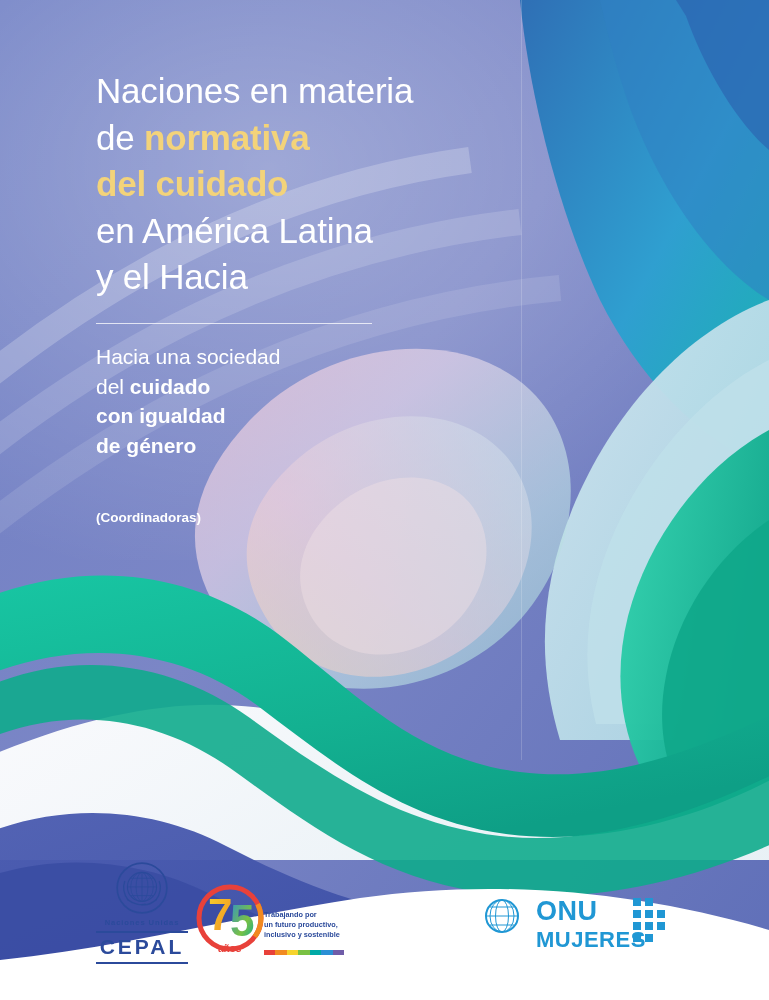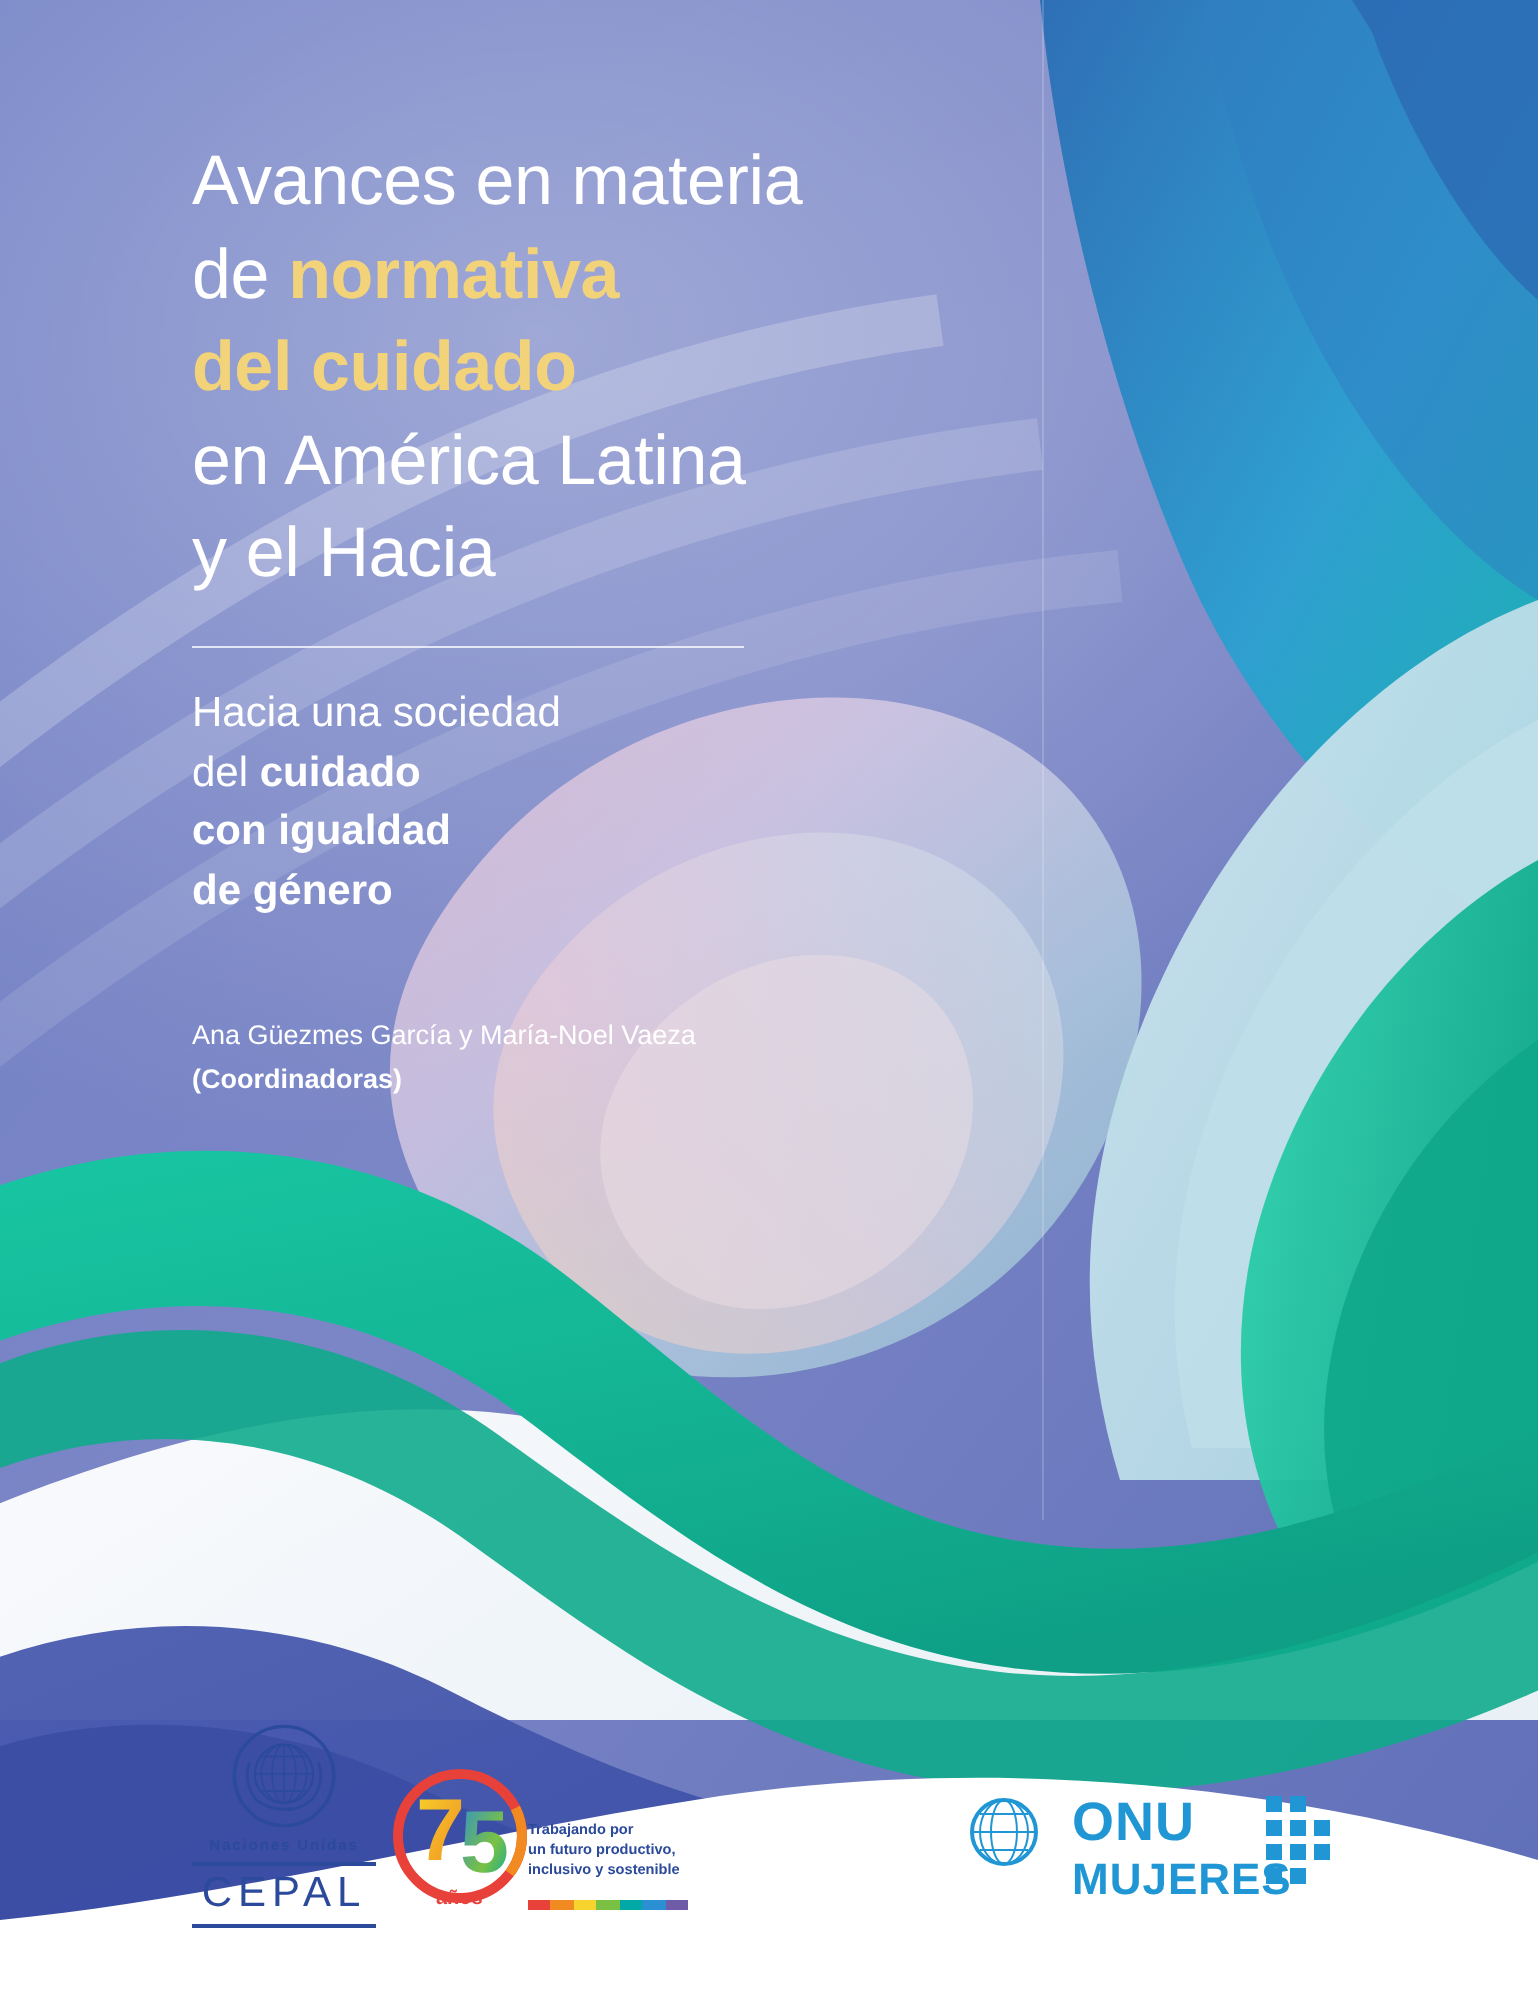--- a/index.html
+++ b/index.html
@@ -91,21 +91,21 @@
     font-weight: 700;
   }
   .cepal-word {
     margin-top: 4px;
     border-top: 2px solid #2b4a9b;
     border-bottom: 2px solid #2b4a9b;
     padding: 2px 0 3px 0;
     font-size: 21px;
     letter-spacing: 3px;
     color: #2b4a9b;
-    font-weight: 400;
+    font-weight: 700;
   }
   .anniv-logo {
     position: absolute;
     left: 196px;
     bottom: 24px;
     width: 150px;
     height: 110px;
   }
   .anniv-tag {
     position: absolute;
@@ -236,38 +236,37 @@
 
       <path d="M 769 840 C 690 856, 620 898, 560 936 C 520 960, 480 978, 440 990 L 769 990 Z" fill="#ffffff" opacity="0.0"></path>
       <path d="M 430 1000 C 500 948, 580 906, 660 886 C 700 876, 740 872, 769 872 L 769 1000 Z" fill="#14b89a" opacity="0.0"></path>
 
       <rect x="521" y="0" width="1" height="760" fill="#ffffff" opacity="0.18"></rect>
     </svg>
   </div>
 
   <div class="title-block">
     <h1 class="main-title">
-      <span>Avances en materia</span><br>
+      <span>Naciones en materia</span><br>
       <span>de <span class="hl">normativa</span></span><br>
       <span class="hl">del cuidado</span><br>
       <span>en América Latina</span><br>
       <span>y el Hacia</span>
     </h1>
 
     <div class="rule"></div>
 
     <h2 class="subtitle">
       <span>Hacia una sociedad</span><br>
       <span>del <span class="b">cuidado</span></span><br>
       <span class="b">con igualdad</span><br>
       <span class="b">de género</span>
     </h2>
 
     <div class="authors">
-      <div>Ana Güezmes García y María-Noel Vaeza</div>
       <div class="role">(Coordinadoras)</div>
     </div>
   </div>
 
   <div class="logos">
 
     <div class="cepal-logo">
       <svg class="cepal-un-emblem" viewBox="0 0 100 100" xmlns="http://www.w3.org/2000/svg">
         <circle cx="50" cy="50" r="46" fill="none" stroke="#2b4a9b" stroke-width="3"></circle>
         <circle cx="50" cy="48" r="27" fill="none" stroke="#2b4a9b" stroke-width="2"></circle>

